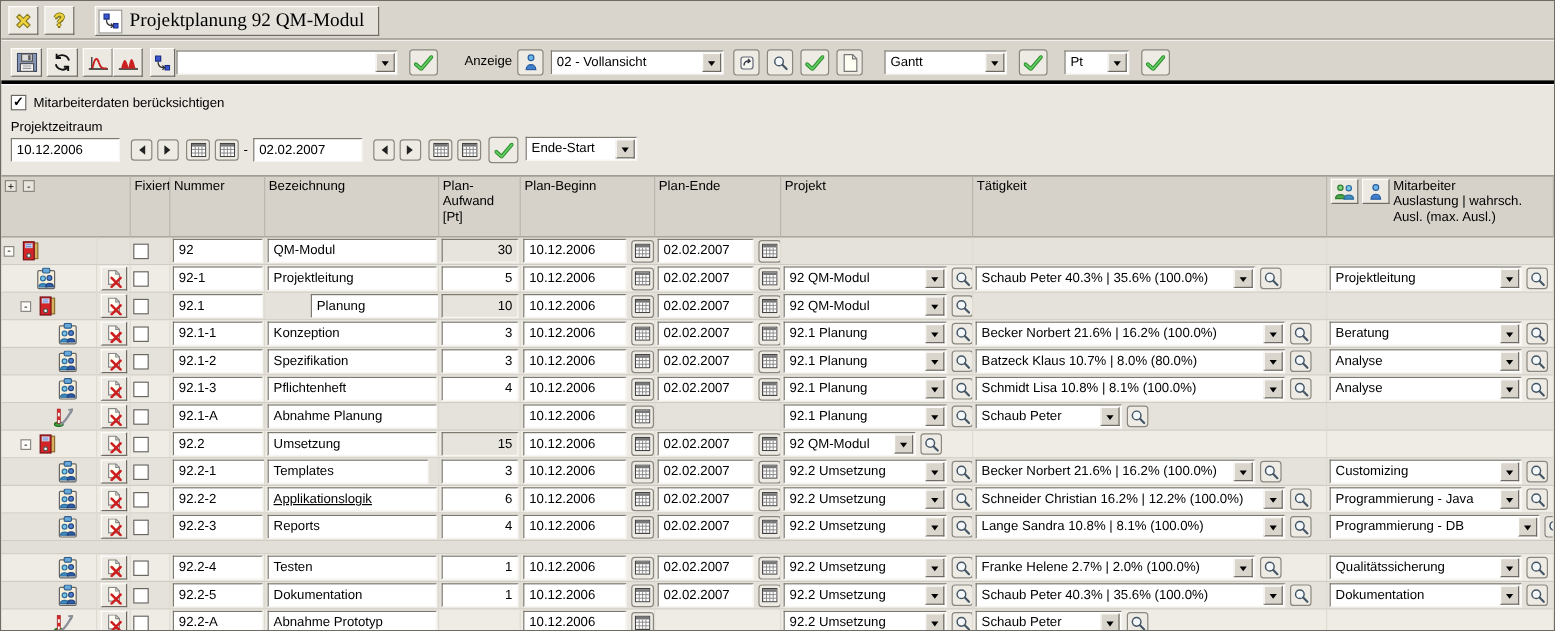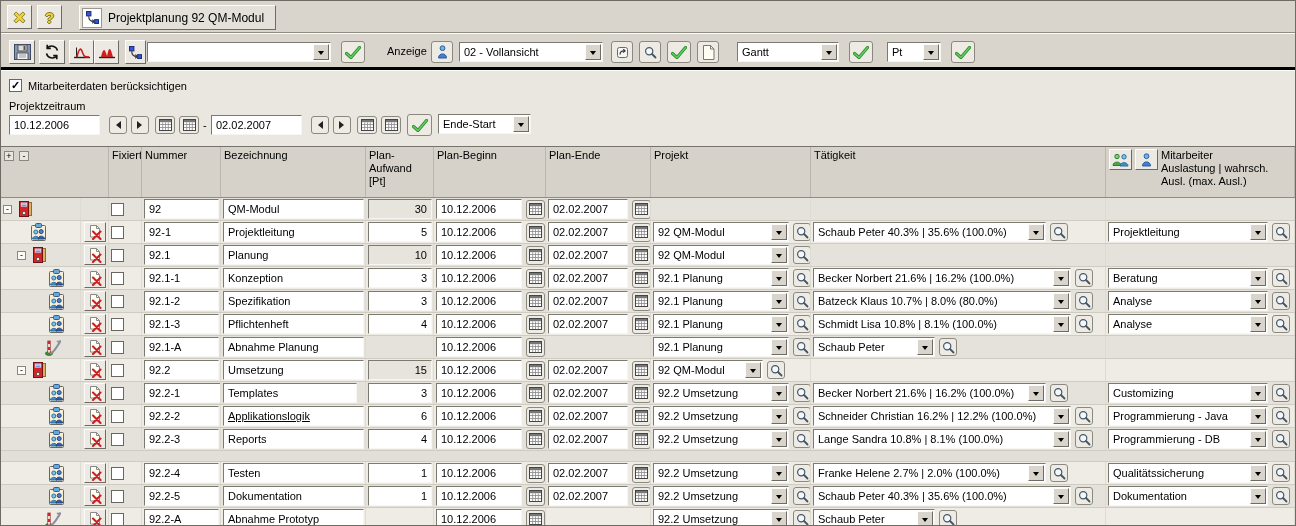--- a/index.html
+++ b/index.html
@@ -16,21 +16,21 @@
     display:inline-flex;align-items:center;justify-content:center;padding:0;cursor:default;}
   .flatbtn{background:#edebe4;border:1px solid #8a887f;border-radius:3px;
     display:inline-flex;align-items:center;justify-content:center;padding:0;}
   .tb-abs{position:absolute;}
   .qmark{font-weight:bold;font-size:15px;color:#eed33d;
     text-shadow:-1px 0 #857a22,1px 0 #857a22,0 -1px #857a22,0 1px #857a22;}
   .proj-tab{position:absolute;left:78px;top:4px;height:25px;display:inline-flex;align-items:center;
     background:#e4e1da;border:1px solid;border-color:#fdfcfa #6e6b64 #6e6b64 #fdfcfa;padding:0 2px;}
   .proj-tab .icobox{width:20px;height:20px;background:#fff;border:1px solid #9a978f;
     display:flex;align-items:center;justify-content:center;margin-right:4px;}
-  .proj-tab .lbl{font-size:12px;padding:0 9px 0 2px;}
+  .proj-tab .lbl{font-size:16px;padding:0 9px 0 2px;font-family:Liberation Serif, serif;}
   
   .combo{height:20px;background:#fff;border:1px solid;border-color:#7c796f #f7f6f2 #f7f6f2 #7c796f;
     display:flex;align-items:center;flex:0 0 auto;}
   .ct{flex:1;padding:0 4px;white-space:nowrap;overflow:hidden;}
   .cbn{width:16px;align-self:stretch;margin:1px;background:#d9d5cc;border:1px solid;
     border-color:#fdfcfa #6e6b64 #6e6b64 #fdfcfa;display:flex;align-items:center;justify-content:center;flex:0 0 auto;}
   .arr{width:0;height:0;border:3px solid transparent;border-top:4px solid #000;margin-top:4px;}
   .fld{height:20px;display:flex;align-items:center;padding:0 4px;background:#fff;
     border:1px solid;border-color:#7c796f #f7f6f2 #f7f6f2 #7c796f;white-space:nowrap;overflow:hidden;flex:0 0 auto;}
   .fld.num{justify-content:flex-end;}
@@ -511,21 +511,21 @@
               </svg>
             </button>
           </div>
           <div class="cell cfix">
             <span class="cb"></span>
           </div>
           <div class="cell cnum">
             <div class="fld" style="width: 75px;">92.1</div>
           </div>
           <div class="cell cbez">
-            <div class="fld" style="width: 141px;">Planung</div>
+            <div class="fld" style="width: 141px; margin-left: 36px;">Planung</div>
           </div>
           <div class="cell cauf">
             <div class="fld num ro" style="width: 64px;">10</div>
           </div>
           <div class="cell cbeg">
             <div class="fld" style="width: 86px;">10.12.2006</div>
             <button class="flatbtn calbtn">
               <svg width="13" height="12">
                 <use href="#sym-cal"></use>
               </svg>
@@ -1139,21 +1139,21 @@
                 <i class="arr"></i>
               </span>
             </div>
             <button class="flatbtn magbtn">
               <svg width="13" height="13">
                 <use href="#sym-mag"></use>
               </svg>
             </button>
           </div>
           <div class="cell ctaet">
-            <div class="combo" style="width: 160px;">
+            <div class="combo" style="width: 175px;">
               <span class="ct">Programmierung - DB</span>
               <span class="cbn">
                 <i class="arr"></i>
               </span>
             </div>
             <button class="flatbtn magbtn">
               <svg width="13" height="13">
                 <use href="#sym-mag"></use>
               </svg>
             </button>

